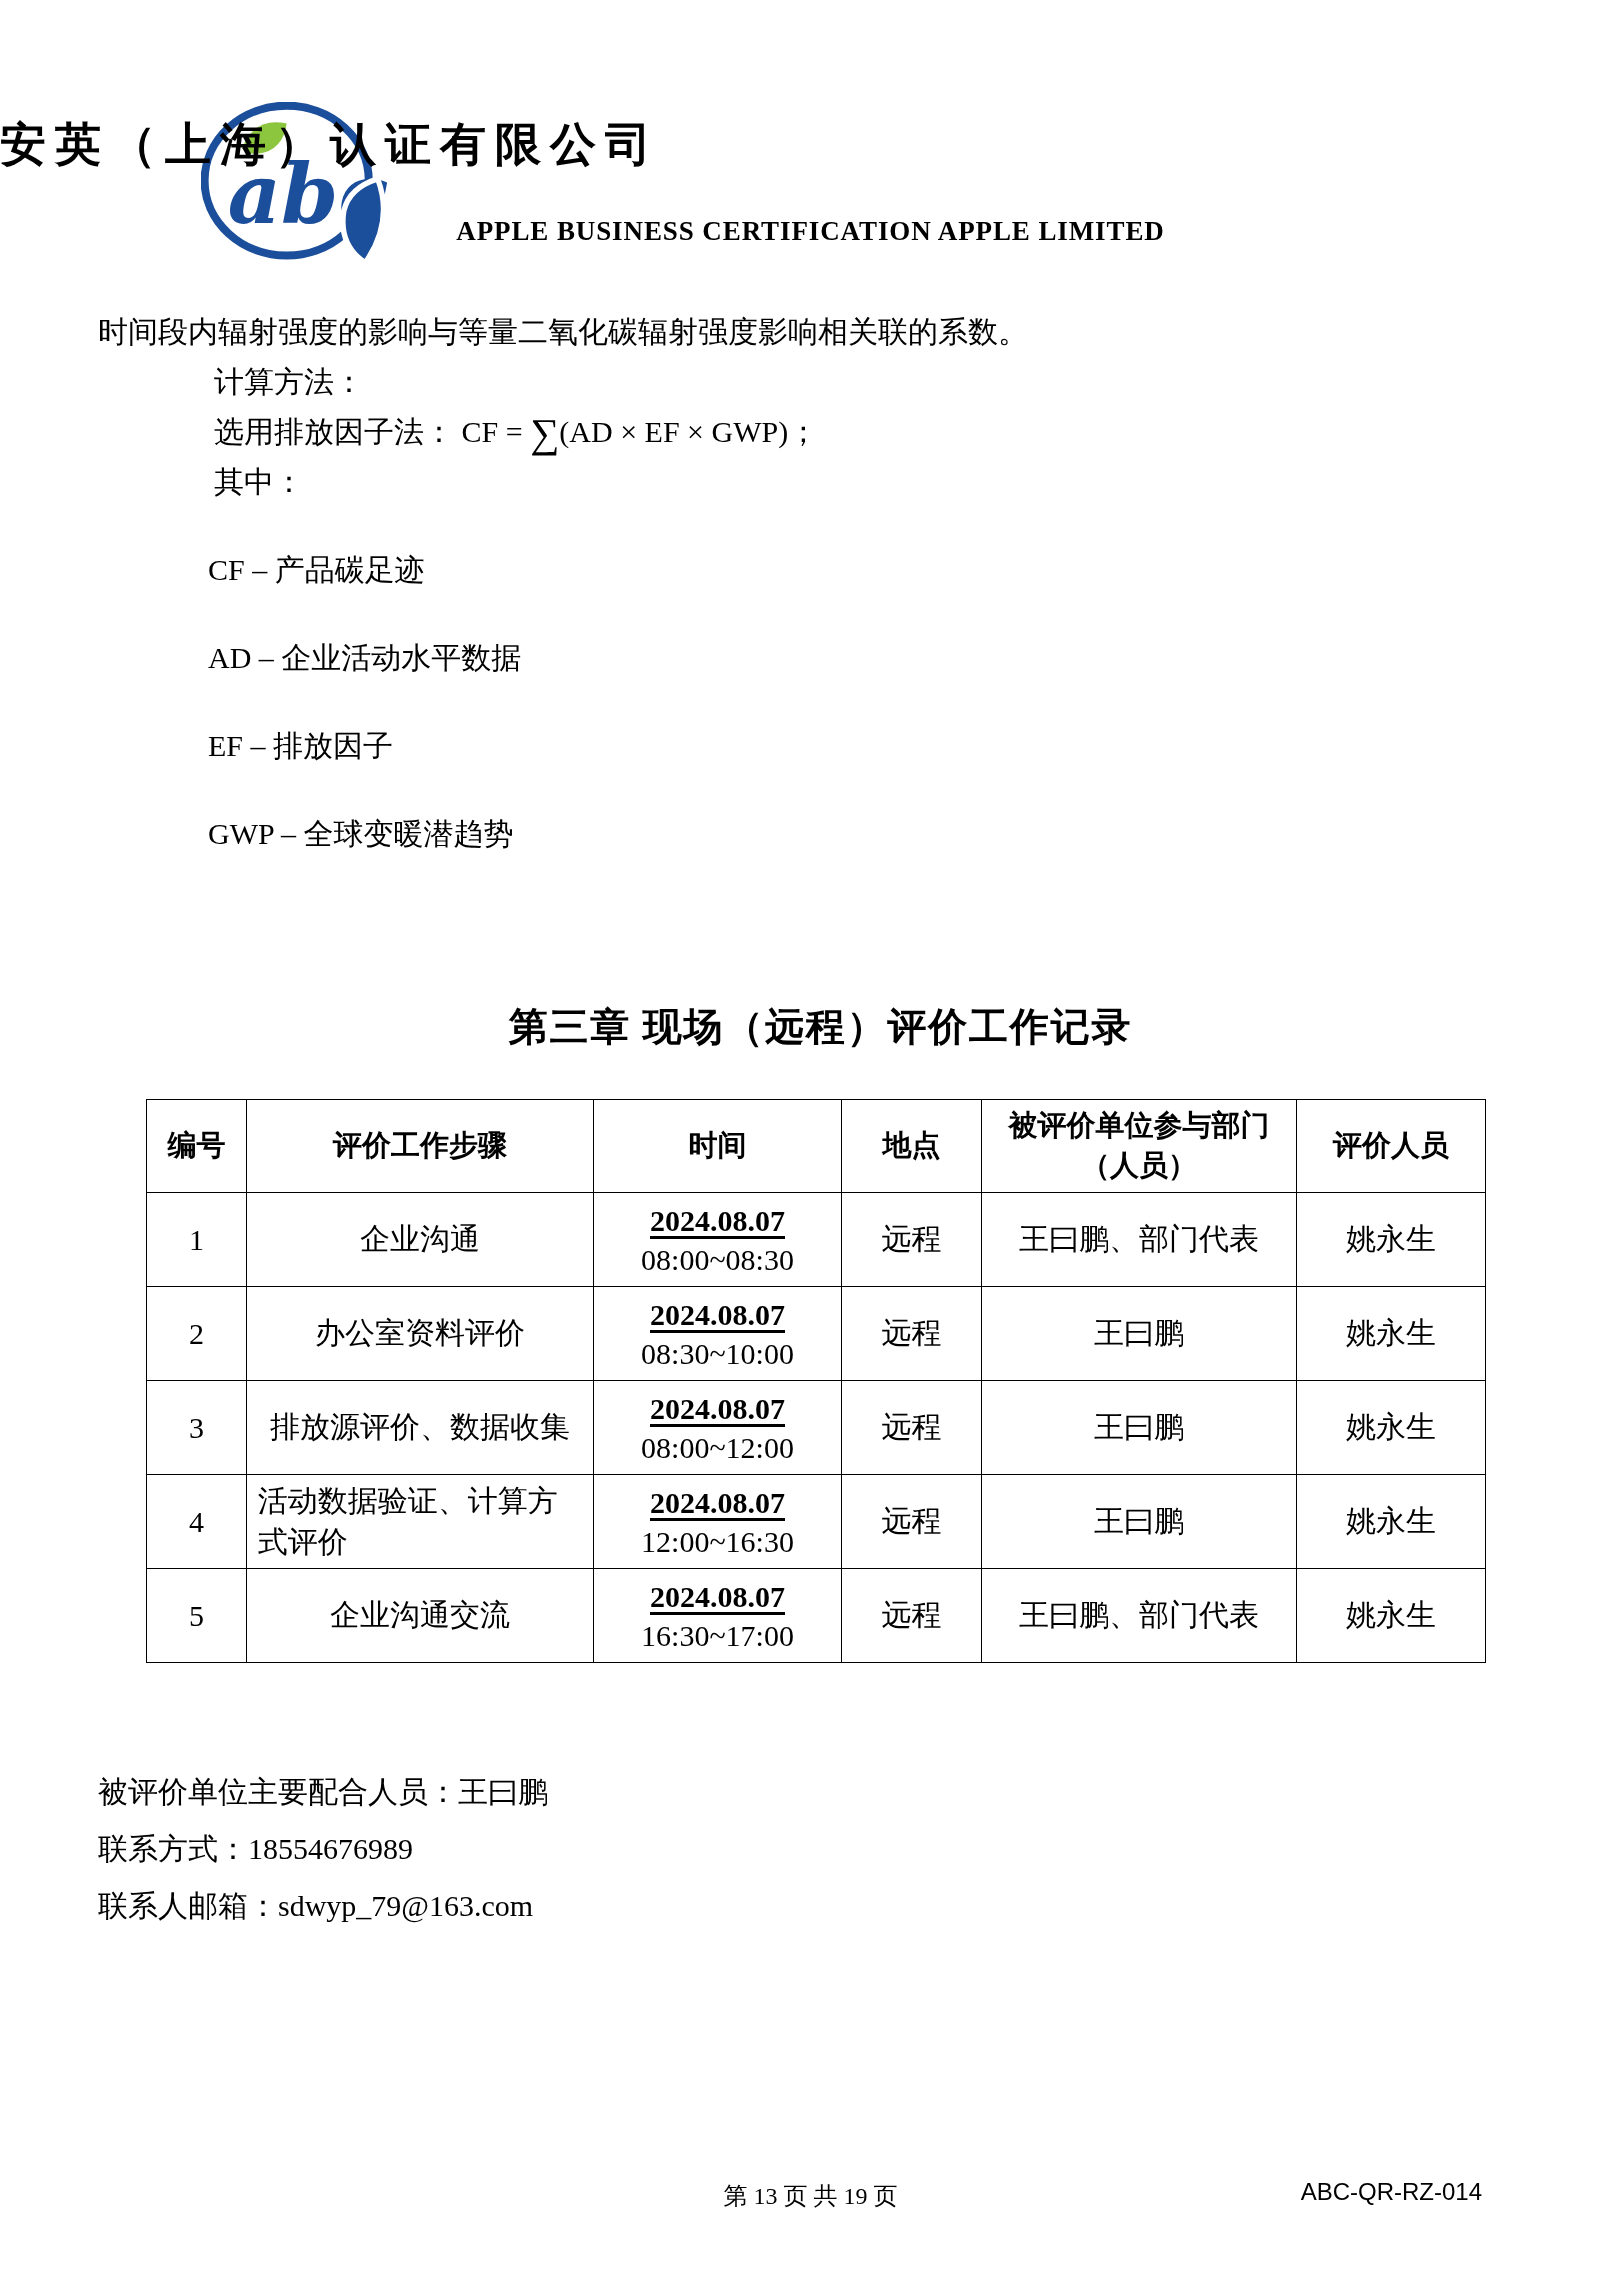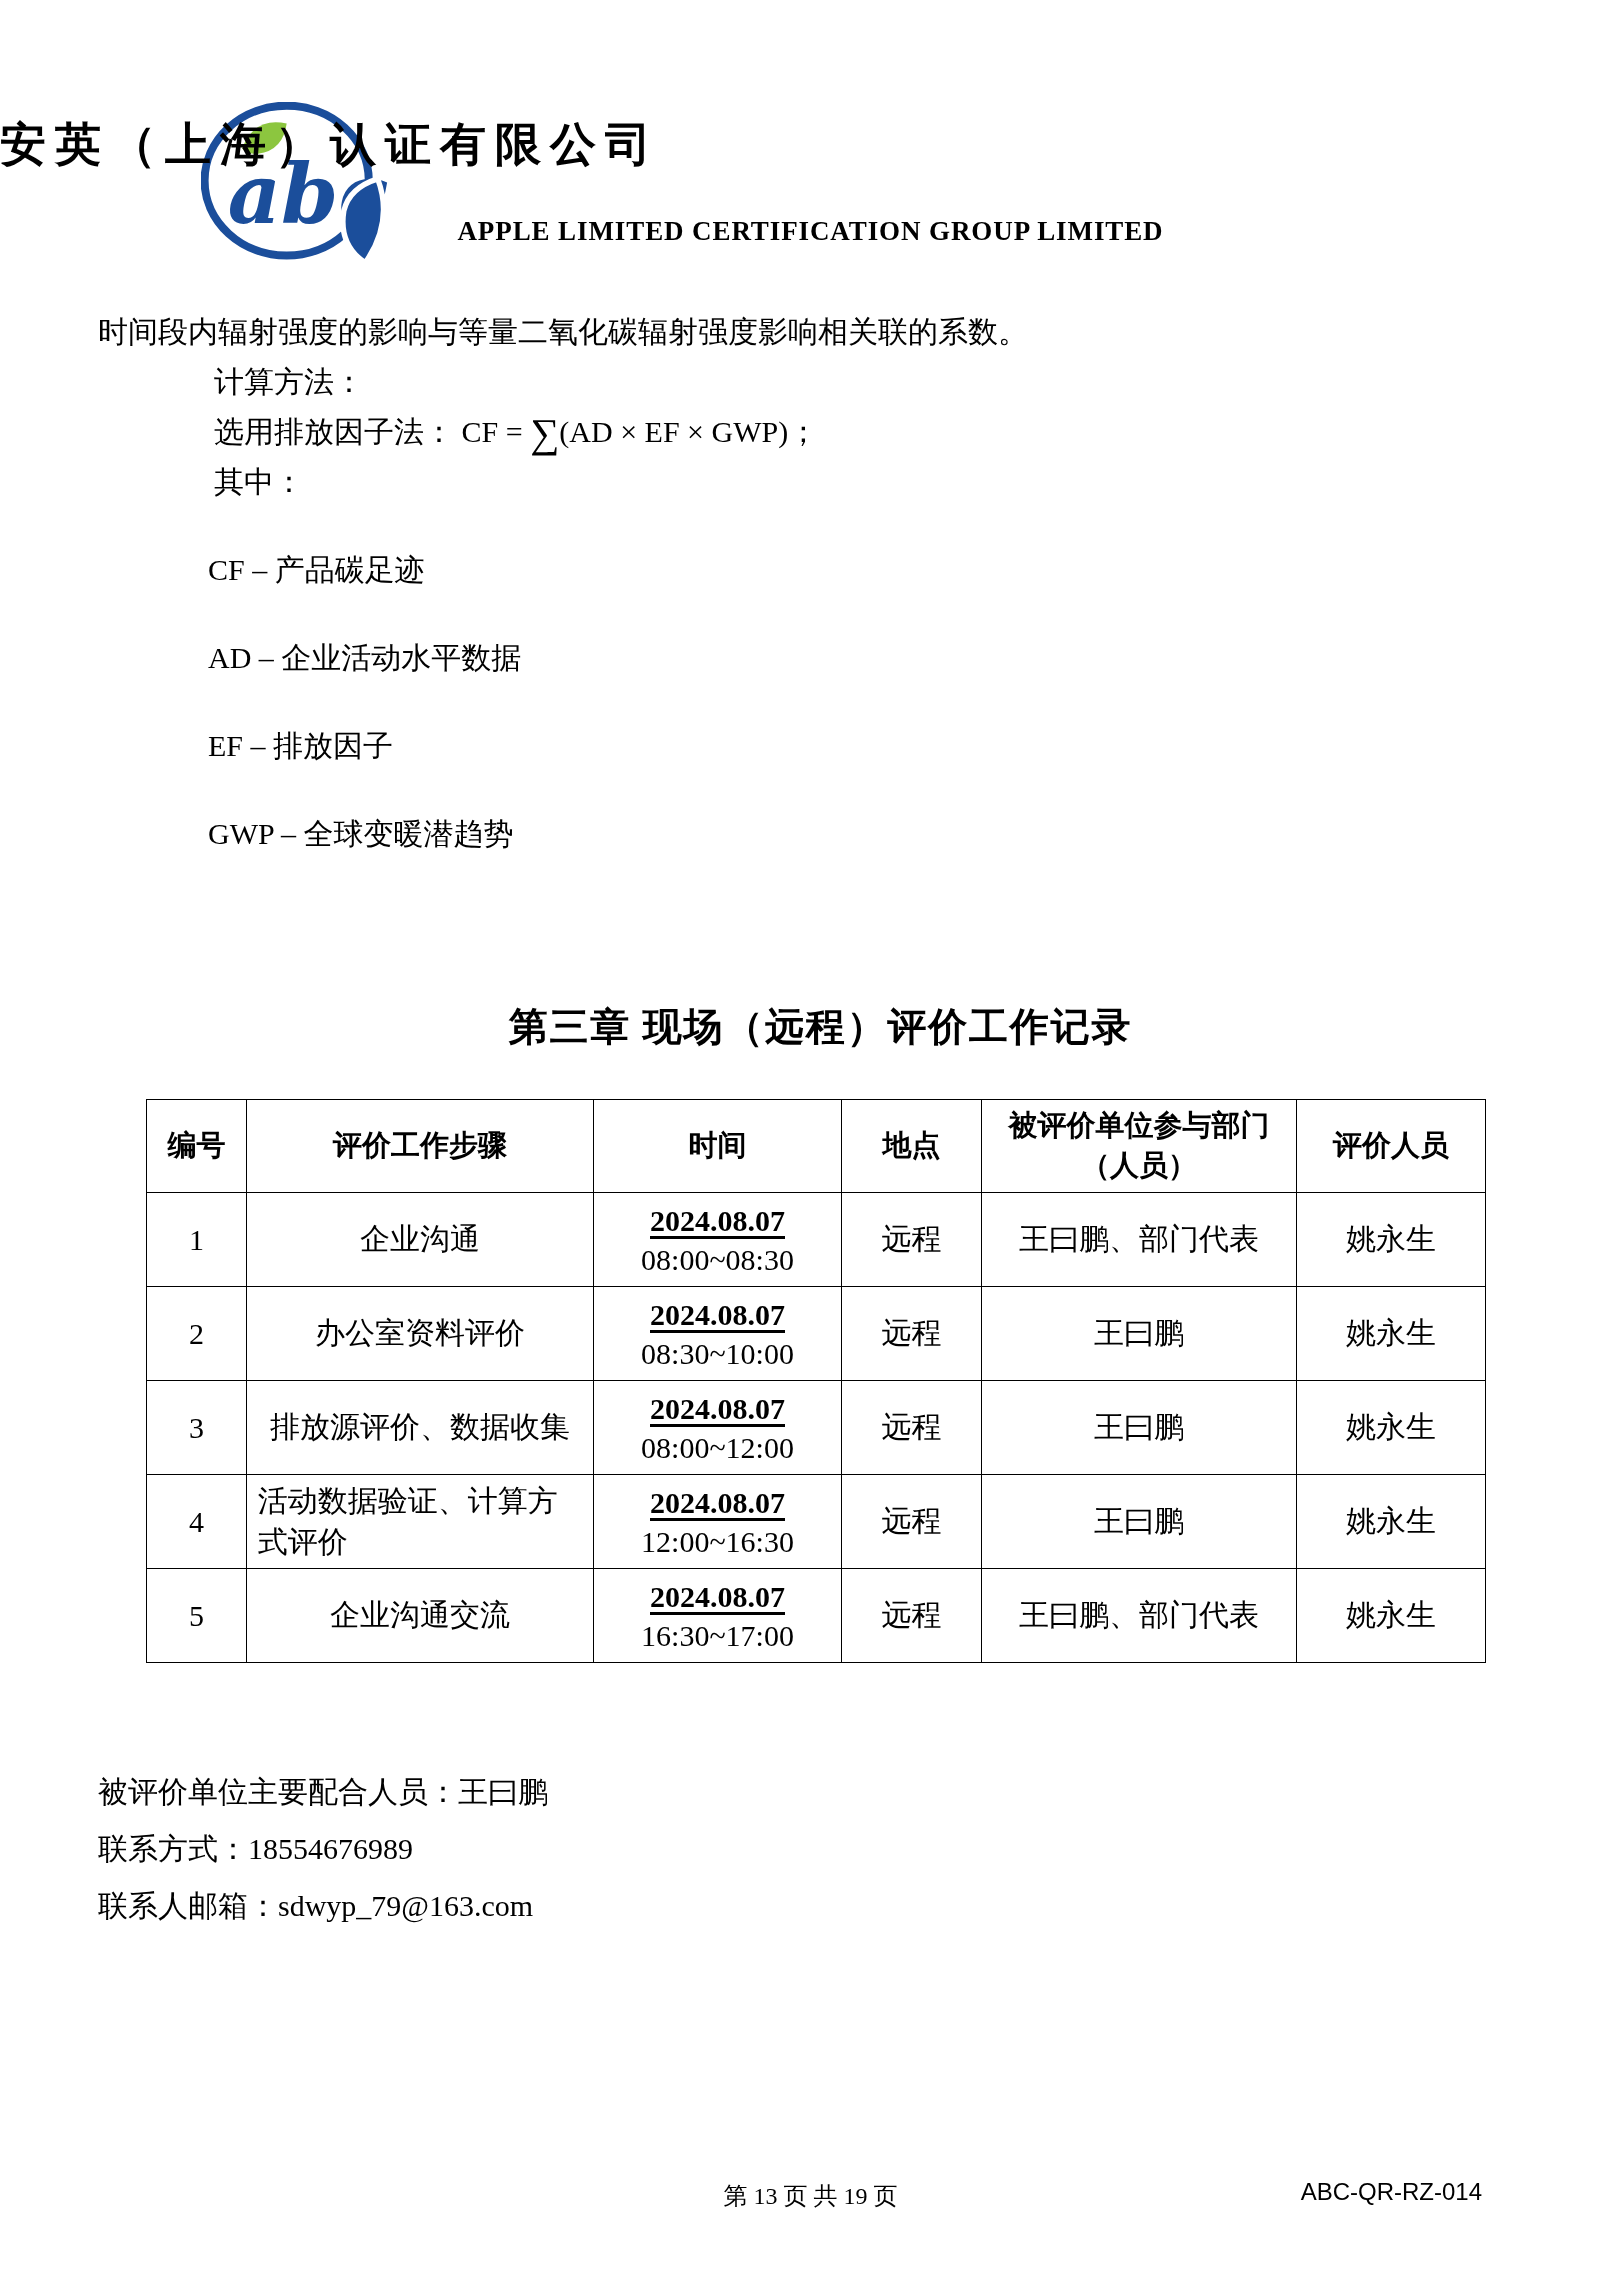--- a/index.html
+++ b/index.html
@@ -84,21 +84,21 @@
 <div class="page" style="--logo-blue: #1b4e9b; --leaf-green: #8cc63f;">
 
   <div>
     <svg class="logo" viewBox="0 0 214 206">
       <ellipse cx="96" cy="88" rx="92" ry="84" fill="none" style="stroke:var(--logo-blue);" stroke-width="9"></ellipse>
       <path d="M46 52 Q60 16 96 24 Q92 54 64 58 Q52 59 46 52 Z" style="fill:var(--leaf-green);"></path>
       <text x="30" y="136" style="font:italic 700 92px 'DejaVu Serif', serif; fill:var(--logo-blue);">abc</text>
       <path d="M198 86 Q216 134 184 180 Q154 160 160 122 Q166 96 198 86 Z" style="fill:var(--logo-blue); stroke:#ffffff; stroke-width:6;"></path>
     </svg>
     <div class="title-zh">安英（上海）认证有限公司</div>
-    <div class="title-en">APPLE LIMITED CERTIFICATION GROUP LIMITED</div>
+    <div class="title-en">APPLE BUSINESS CERTIFICATION APPLE LIMITED</div>
   </div>
 
   <div class="body-text">
     <div>时间段内辐射强度的影响与等量二氧化碳辐射强度影响相关联的系数。</div>
     <div class="indent">计算方法：</div>
     <div class="indent">
       <span>选用排放因子法：  CF = </span><span class="sigma">∑</span><span>(AD × EF × GWP)；</span>
     </div>
     <div class="indent">其中：</div>
     <div class="def">CF –  产品碳足迹</div>

